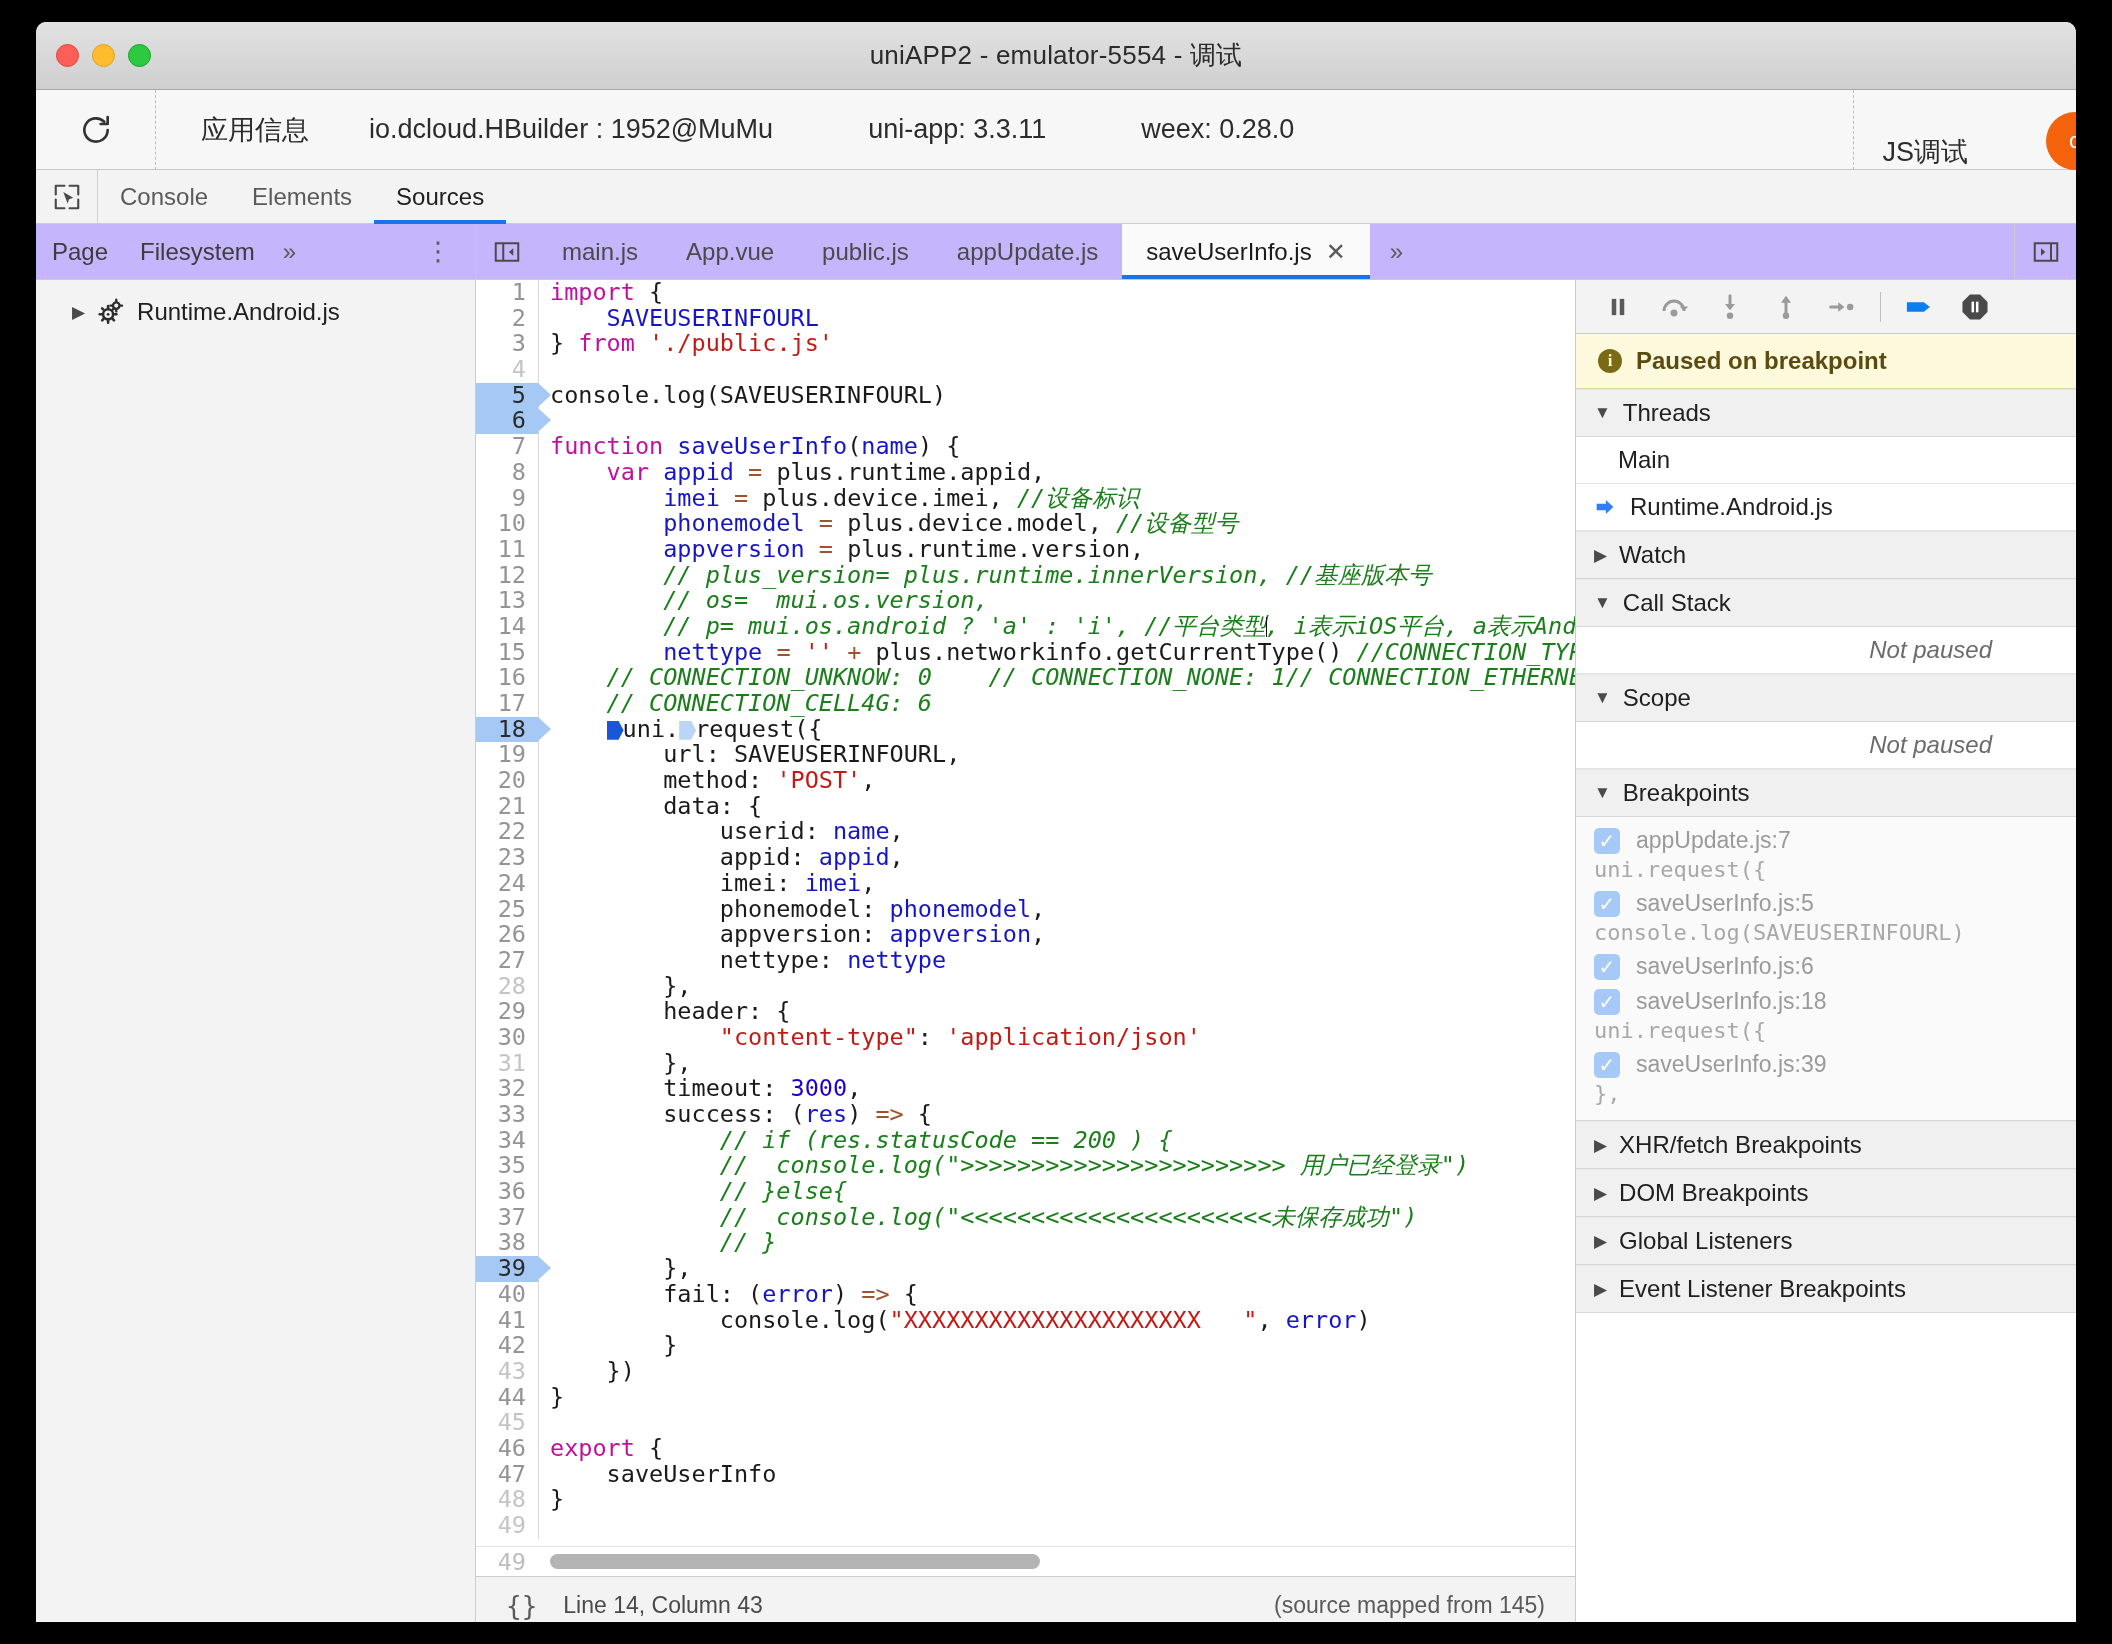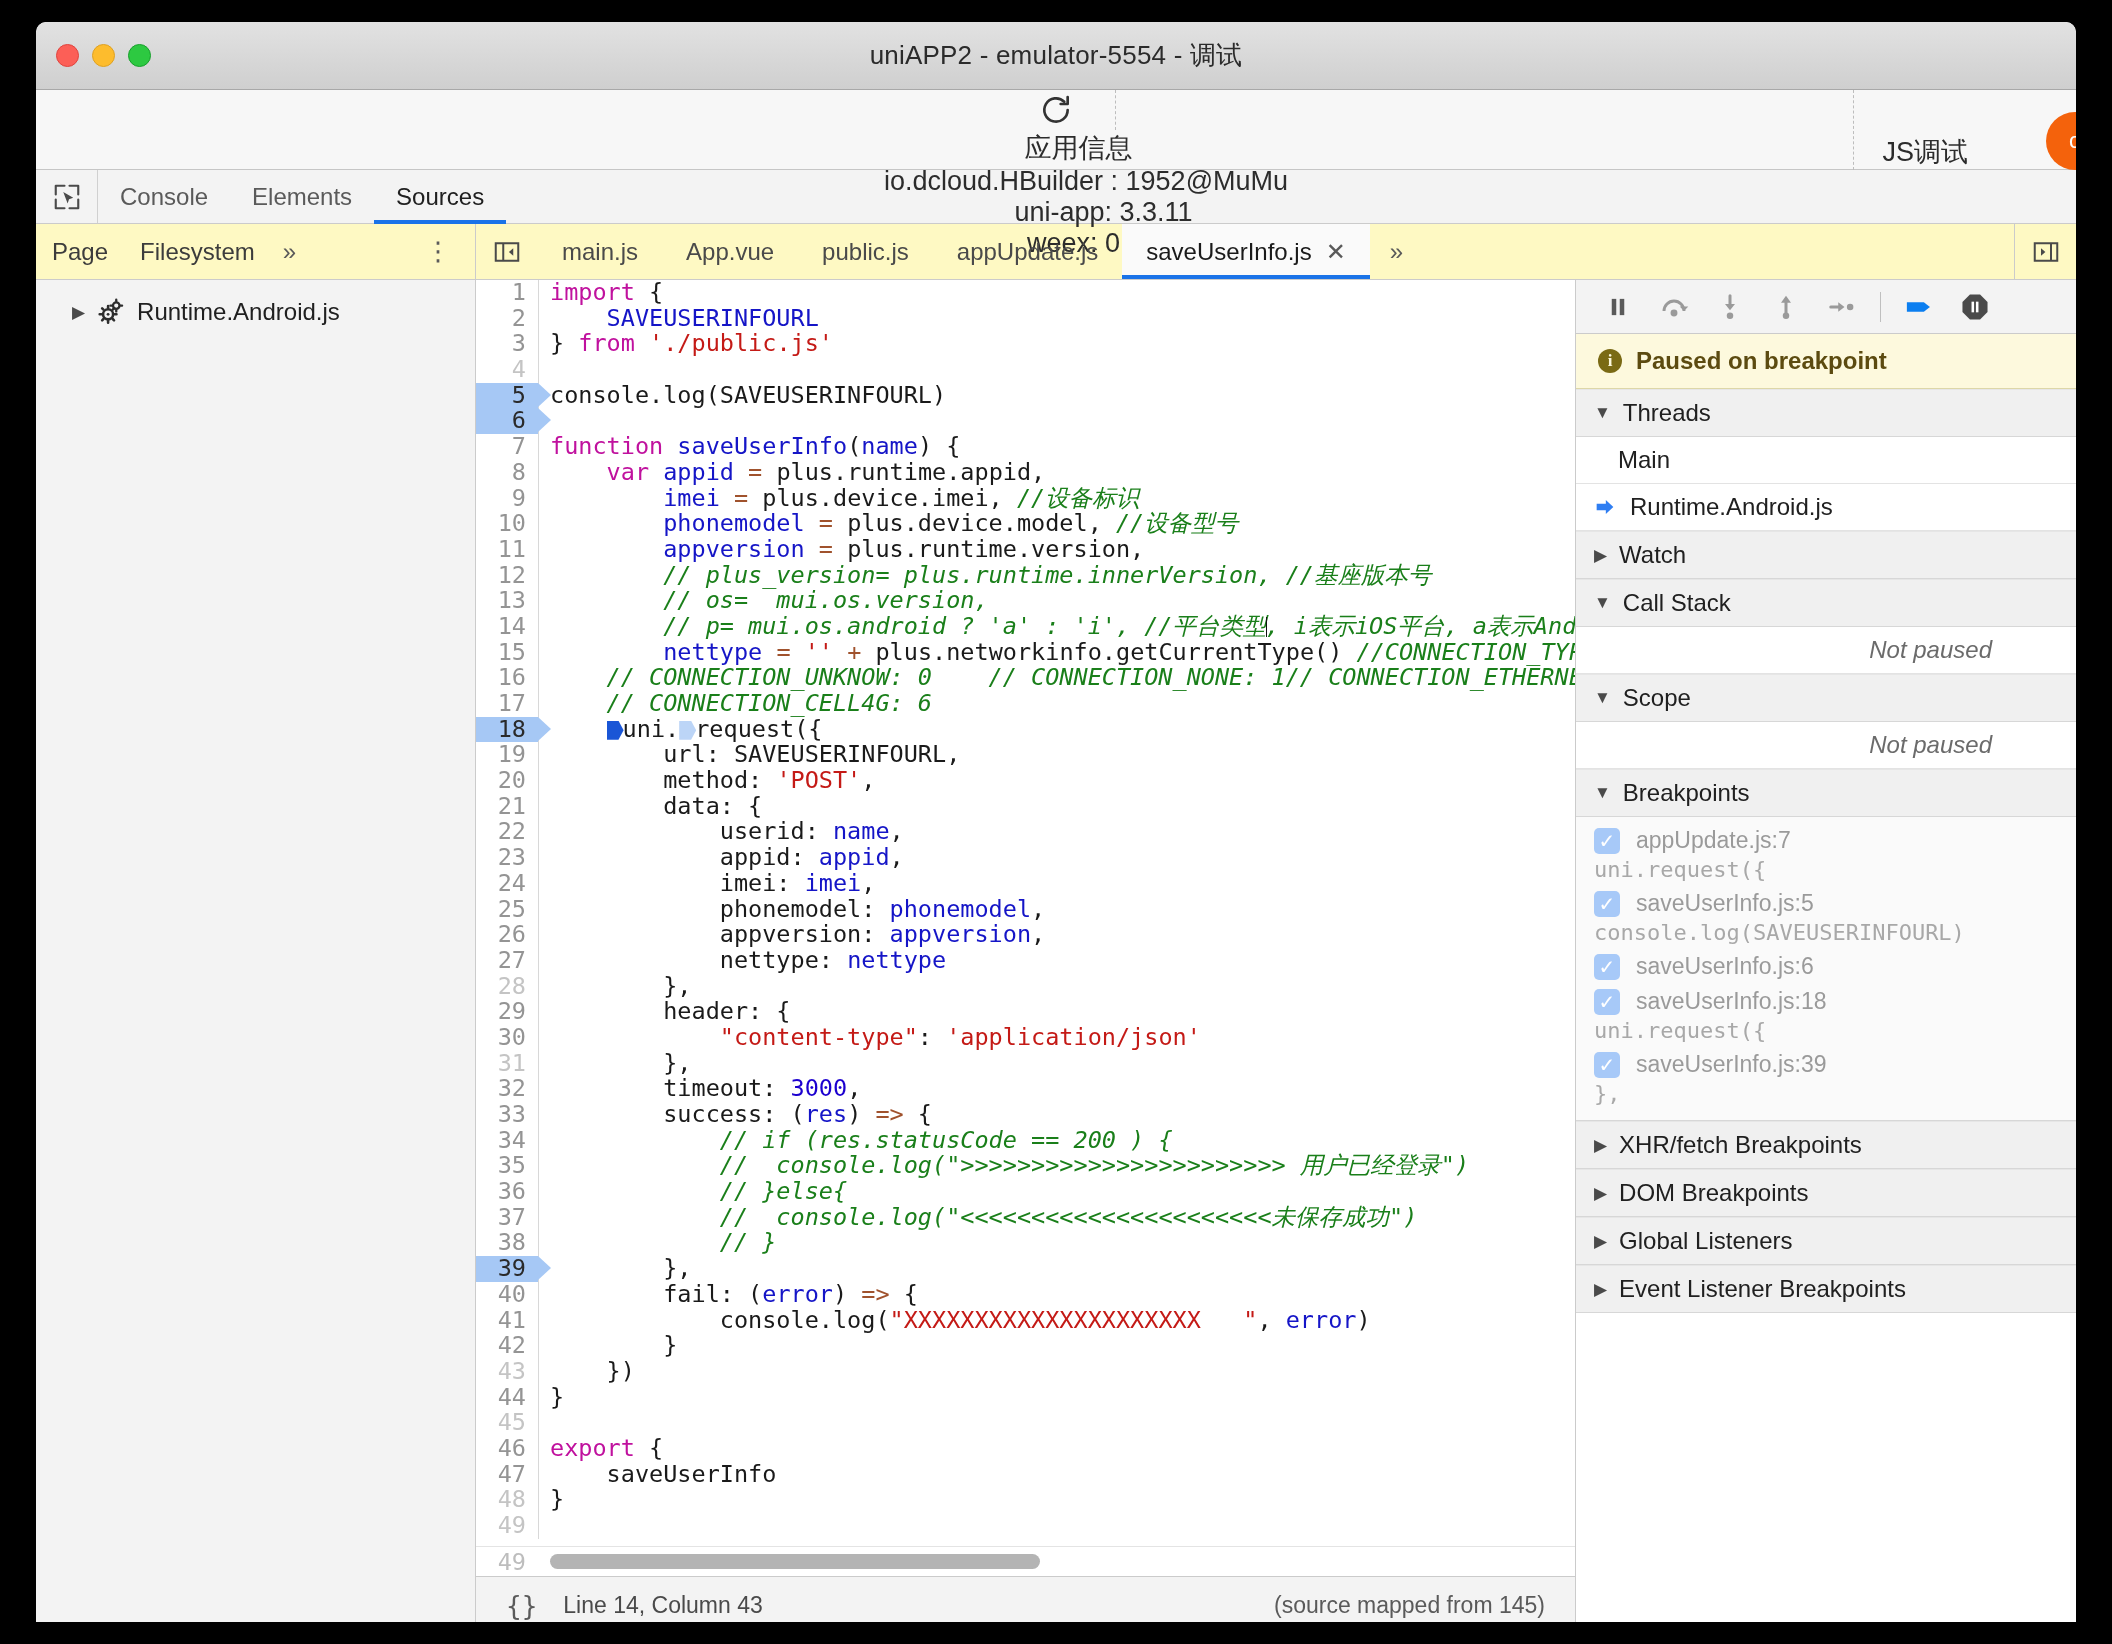--- a/index.html
+++ b/index.html
@@ -40,21 +40,20 @@
     font-size: 26px; color: #2b2b2b; letter-spacing: .2px;
   }
 
   
   #appinfo {
     height: 80px;
     background: #f7f7f7;
     border-bottom: 1px solid #c6c6c6;
     display: flex; align-items: center;
     position: relative;
-    flex-direction: column;
   }
   #reload-btn {
     width: 120px; height: 80px;
     display: flex; align-items: center; justify-content: center;
     border-right: 1px dashed #bdbdbd;
     cursor: pointer;
   }
   .info-cell {
     font-size: 27px; color: #2c2c2c;
     white-space: nowrap;
@@ -96,21 +95,21 @@
     position: relative;
   }
   .dt-tab.active { color: #202020; }
   .dt-tab.active::after {
     content: ""; position: absolute; left: 0; right: 0; bottom: -1px;
     height: 4px; background: #1a73e8;
   }
 
   
   #subbar {
-    height: 56px; background: #fef9c3;
+    height: 56px; background: #c4b5fd;
     border-bottom: 1px solid #cbcbcb;
     display: flex; align-items: stretch;
   }
   #nav-subbar {
     width: 440px; display: flex; align-items: center;
     border-right: 1px solid #cbcbcb;
     position: relative;
   }
   .sub-tab {
     font-size: 24px; color: #3c3c3c;

